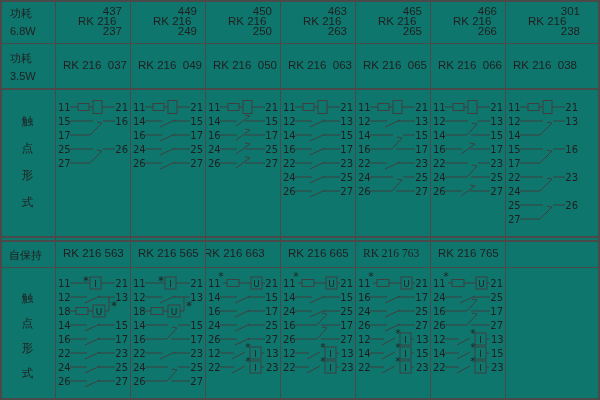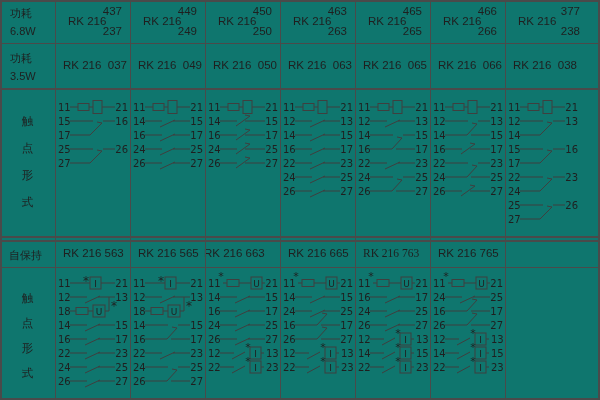--- a/index.html
+++ b/index.html
@@ -2,21 +2,21 @@
 <html><head>
 <meta charset="utf-8">
 <style>
   html,body{margin:0;padding:0;background:#e8e8e8;}
   #page{position:relative;width:600px;height:400px;background:#0f766e;overflow:hidden;
         font-family:"Liberation Sans","DejaVu Sans",sans-serif;color:#1f1f1f;}
   .hline{position:absolute;left:0;width:600px;background:#4a4a4a;}
   .vline{position:absolute;top:0;height:400px;background:#4a4a4a;}
   .cell{position:absolute;box-sizing:border-box;}
   .pw{position:absolute;left:10px;font-size:11px;line-height:18px;white-space:pre;}
-  .model1-prefix{position:absolute;left:13px;top:15px;font-size:11.5px;}
+  .model1-prefix{position:absolute;left:23px;top:15px;font-size:11.5px;}
   .model1-top{position:absolute;top:5px;font-size:11.5px;}
   .model1-bottom{position:absolute;top:25px;font-size:11.5px;margin-left:6px;}
   .model2{position:absolute;left:8px;top:15px;font-size:11.5px;white-space:pre;}
   .model3{position:absolute;left:8px;top:6px;font-size:11.5px;white-space:pre;}
   .vlabel{position:absolute;width:55px;text-align:center;font-size:11.5px;}
   .vlabel span{display:block;}
   .selfhold{position:absolute;left:9px;top:7px;font-size:11px;}
   svg{position:absolute;overflow:visible;}
   svg line, svg rect{stroke:#3f3f3f;stroke-width:1;fill:none;}
   svg text{fill:#1f1f1f;font-family:"DejaVu Sans",sans-serif;}
@@ -612,21 +612,21 @@
         <line x1="13" y1="94" x2="27" y2="94"></line>
         <line x1="25" y1="100" x2="38" y2="93"></line>
         <text x="41" y="92" font-size="11" text-anchor="middle">*</text>
         <rect x="43" y="88" width="11" height="12" fill="#fdfdfd"></rect>
         <text x="48.5" y="97.5" font-size="9" text-anchor="middle">I</text>
         <line x1="54" y1="94" x2="57" y2="94"></line>
         <text x="59" y="97.5" font-size="10" text-anchor="start">23</text>
       </svg>
       <div class="cell" style="left: 505px; top: 0px; width: 95px; height: 44px;">
         <span class="model1-prefix">RK 216</span>
-        <span class="model1-top" style="right:20px">377</span>
+        <span class="model1-top" style="right:20px">301</span>
         <span class="model1-bottom" style="right:20px">238</span>
       </div>
       <div class="cell" style="left: 505px; top: 44px; width: 95px; height: 45px;">
         <span class="model2">RK 216  038</span>
       </div>
       <svg width="73" height="132" style="left: 507px; top: 97px;">
         <text x="1" y="13.5" font-size="10" text-anchor="start">11</text>
         <text x="71" y="13.5" font-size="10" text-anchor="end">21</text>
         <line x1="13" y1="10" x2="21" y2="10"></line>
         <rect x="21" y="6.5" width="11" height="7" fill="#fdfdfd"></rect>

